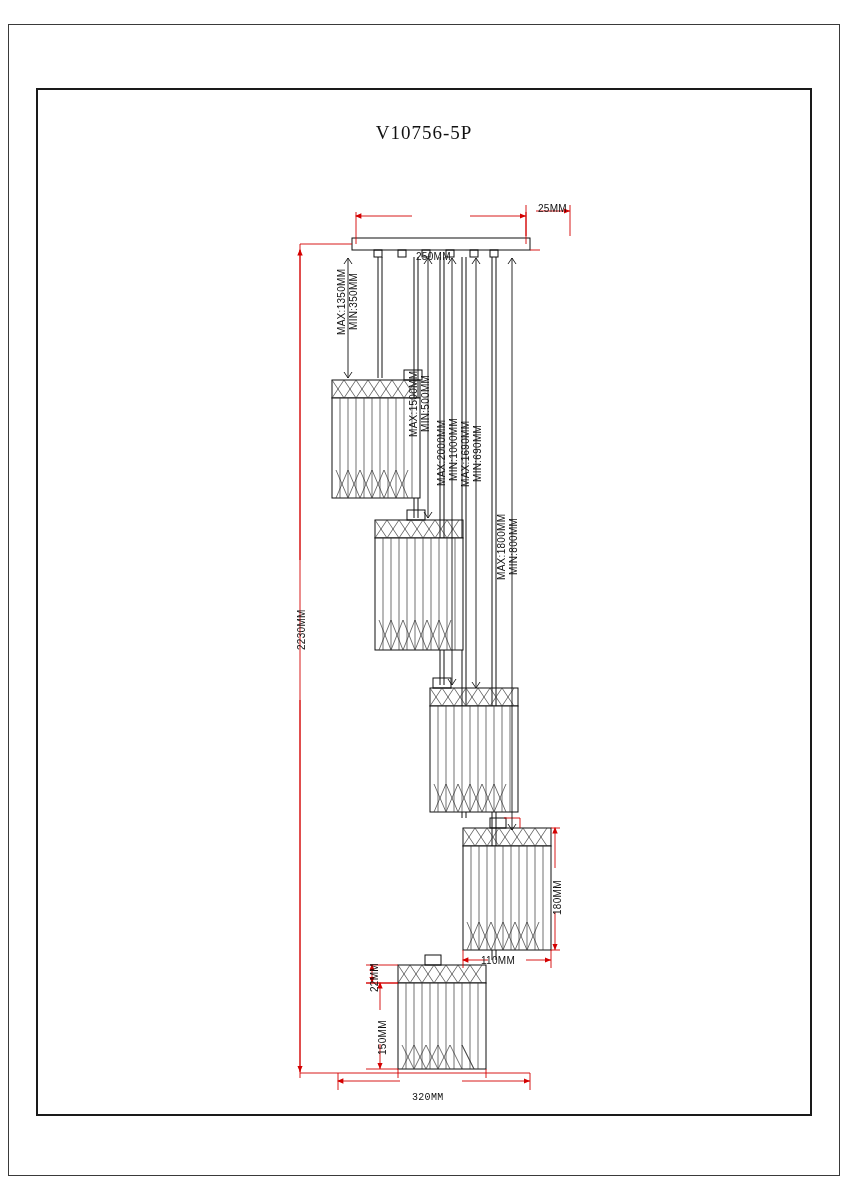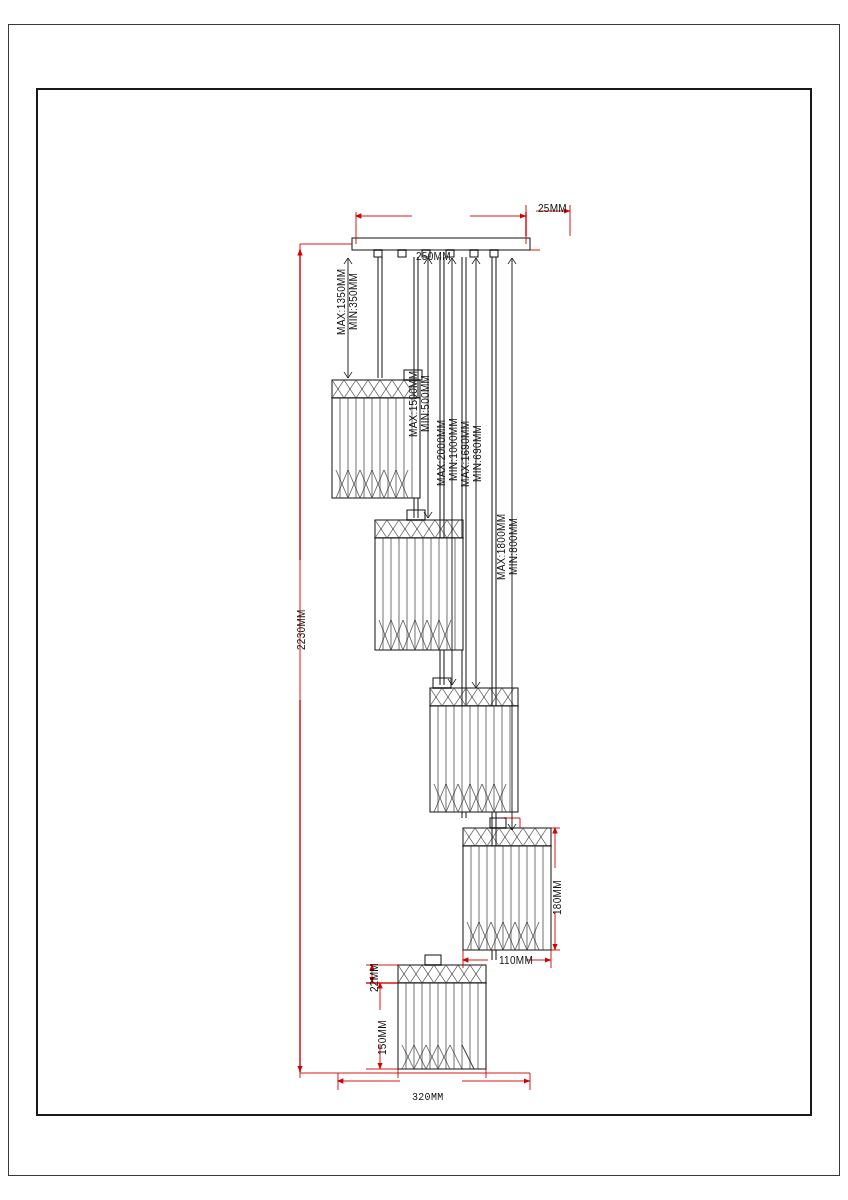--- a/index.html
+++ b/index.html
@@ -67,20 +67,21 @@
   }
 </style>
 </head>
 <body>
 
 <div id="page">
 
   <div class="frame-outer"></div>
   <div class="frame-inner"></div>
 
+  <div class="title">V10756-5P</div>
 
   <svg class="drawing" viewBox="0 0 848 1200">
     <defs>
       <marker id="ar" markerWidth="8" markerHeight="8" refX="7" refY="3" orient="auto">
         <path d="M0,0 L7,3 L0,6 z" fill="#d40000"></path>
       </marker>
       <marker id="arS" markerWidth="8" markerHeight="8" refX="1" refY="3" orient="auto">
         <path d="M7,0 L0,3 L7,6 z" fill="#d40000"></path>
       </marker>
     </defs>
@@ -222,21 +223,21 @@
   </svg>
 
   <div class="dimtext" style="left:416px; top:209px;margin-top:42px;">250MM</div>
   <div class="dimtext" style="left:538px; top:203px;">25MM</div>
 
   <div class="dimtext vtext" style="left:296px; top:650px;">2230MM</div>
 
   <div class="dimtext" style="left:412px; top:1092px;font-family:Liberation Mono, monospace;">320MM</div>
 
   <div class="dimtext vtext" style="left:552px; top:915px;">180MM</div>
-  <div class="dimtext" style="left:499px; top:955px;">110MM</div>
+  <div class="dimtext" style="left:481px; top:955px;">110MM</div>
 
   <div class="dimtext vtext" style="left:369px; top:992px;">22MM</div>
   <div class="dimtext vtext" style="left:377px; top:1055px;">150MM</div>
 
   <div class="dimtext vtext" style="left:336px; top:335px;">MAX:1350MM</div>
   <div class="dimtext vtext" style="left:348px; top:330px;">MIN:350MM</div>
 
   <div class="dimtext vtext" style="left:408px; top:437px;">MAX:1500MM</div>
   <div class="dimtext vtext" style="left:420px; top:432px;">MIN:500MM</div>
 

